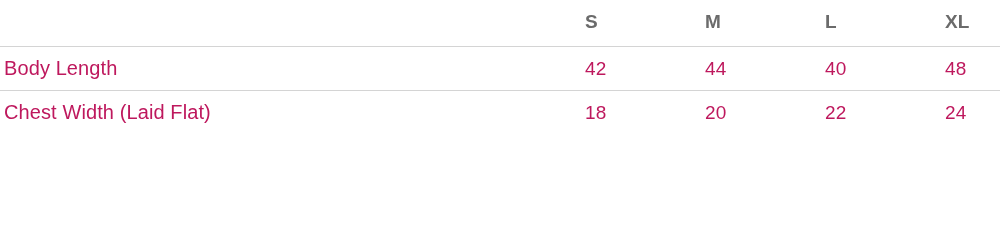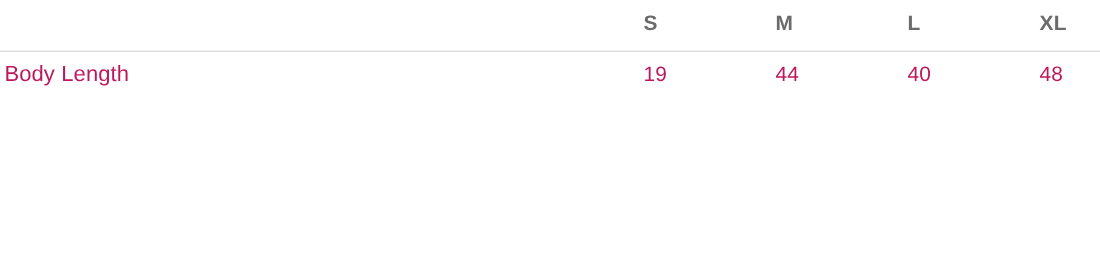--- a/index.html
+++ b/index.html
@@ -75,19 +75,26 @@
       <th class="label-cell"></th>
       <th>S</th>
       <th>M</th>
       <th>L</th>
       <th>XL</th>
     </tr>
   </thead>
   <tbody>
     <tr class="body-row">
       <td class="label-cell">Body Length</td>
-      <td class="value-cell">19</td>
+      <td class="value-cell">42</td>
       <td class="value-cell">44</td>
       <td class="value-cell">40</td>
       <td class="value-cell">48</td>
+    </tr>
+    <tr class="body-row">
+      <td class="label-cell">Chest Width (Laid Flat)</td>
+      <td class="value-cell">18</td>
+      <td class="value-cell">20</td>
+      <td class="value-cell">22</td>
+      <td class="value-cell">24</td>
     </tr>
   </tbody>
 </table>
 
 </body></html>

